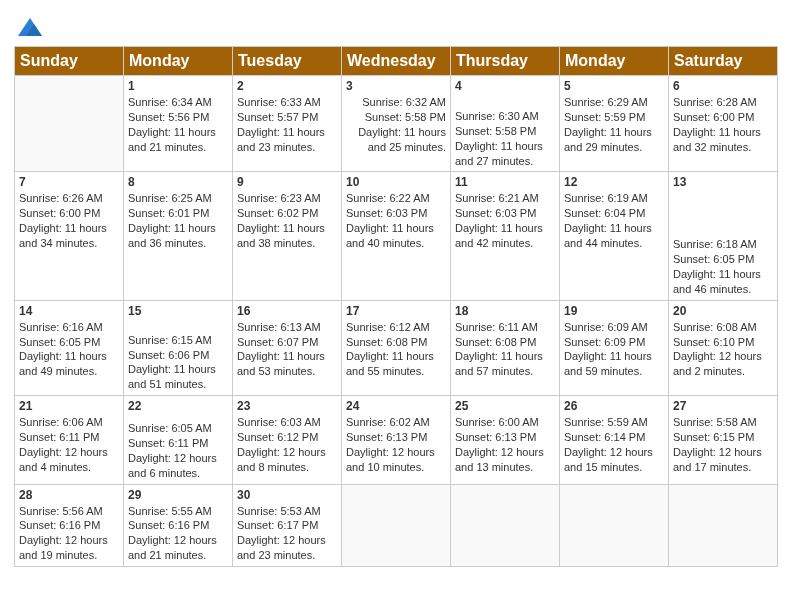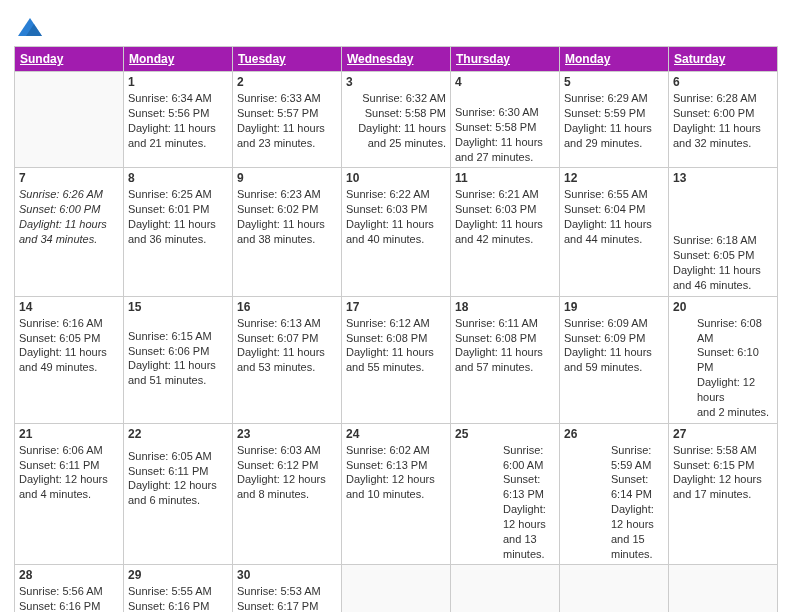--- a/index.html
+++ b/index.html
@@ -56,28 +56,27 @@
     .location-title {
       font-size: 14px;
       color: #555;
     }
     .calendar {
       width: 100%;
       border-collapse: collapse;
       font-size: 10.5px;
     }
     .calendar th {
-      background-color: #a21caf;
+      background-color: #a16207;
       color: #fff;
       text-align: left;
       padding: 5px 5px;
-      font-size: 12px;
+      font-size: 16px;
       font-weight: bold;
       border: 1px solid #ccc;
-      text-decoration: underline;
     }
     .calendar td {
       border: 1px solid #ccc;
       vertical-align: top;
       padding: 3px 4px;
       width: calc(100% / 7);
       height: 78px;
       color: #333;
     }
     .day-num {
@@ -170,21 +169,21 @@
             <span class="day-num">6</span>
             <div class="day-info" style="white-space: pre-line;">Sunrise: 6:28 AM
 Sunset: 6:00 PM
 Daylight: 11 hours
 and 32 minutes.</div>
           </td>
         </tr>
         <tr>
           <td>
             <span class="day-num">7</span>
-            <div class="day-info" style="white-space: pre-line; font-style: italic;">Sunrise: 6:26 AM
+            <div class="day-info" style="white-space: pre-line;">Sunrise: 6:26 AM
 Sunset: 6:00 PM
 Daylight: 11 hours
 and 34 minutes.</div>
           </td>
           <td>
             <span class="day-num">8</span>
             <div class="day-info" style="white-space: pre-line;">Sunrise: 6:25 AM
 Sunset: 6:01 PM
 Daylight: 11 hours
 and 36 minutes.</div>
@@ -205,21 +204,21 @@
           </td>
           <td>
             <span class="day-num">11</span>
             <div class="day-info" style="white-space: pre-line;">Sunrise: 6:21 AM
 Sunset: 6:03 PM
 Daylight: 11 hours
 and 42 minutes.</div>
           </td>
           <td>
             <span class="day-num">12</span>
-            <div class="day-info" style="white-space: pre-line;">Sunrise: 6:55 AM
+            <div class="day-info" style="white-space: pre-line;">Sunrise: 6:19 AM
 Sunset: 6:04 PM
 Daylight: 11 hours
 and 44 minutes.</div>
           </td>
           <td>
             <span class="day-num">13</span>
             <div class="day-info" style="white-space: pre-line; margin-top: 48px;">Sunrise: 6:18 AM
 Sunset: 6:05 PM
 Daylight: 11 hours
 and 46 minutes.</div>
@@ -263,21 +262,21 @@
           </td>
           <td>
             <span class="day-num">19</span>
             <div class="day-info" style="white-space: pre-line;">Sunrise: 6:09 AM
 Sunset: 6:09 PM
 Daylight: 11 hours
 and 59 minutes.</div>
           </td>
           <td>
             <span class="day-num">20</span>
-            <div class="day-info" style="white-space: pre-line; margin-left: 24px;">Sunrise: 6:08 AM
+            <div class="day-info" style="white-space: pre-line;">Sunrise: 6:08 AM
 Sunset: 6:10 PM
 Daylight: 12 hours
 and 2 minutes.</div>
           </td>
         </tr>
         <tr>
           <td>
             <span class="day-num">21</span>
             <div class="day-info" style="white-space: pre-line;">Sunrise: 6:06 AM
 Sunset: 6:11 PM
@@ -300,28 +299,28 @@
           </td>
           <td>
             <span class="day-num">24</span>
             <div class="day-info" style="white-space: pre-line;">Sunrise: 6:02 AM
 Sunset: 6:13 PM
 Daylight: 12 hours
 and 10 minutes.</div>
           </td>
           <td>
             <span class="day-num">25</span>
-            <div class="day-info" style="white-space: pre-line; margin-left: 48px;">Sunrise: 6:00 AM
+            <div class="day-info" style="white-space: pre-line;">Sunrise: 6:00 AM
 Sunset: 6:13 PM
 Daylight: 12 hours
 and 13 minutes.</div>
           </td>
           <td>
             <span class="day-num">26</span>
-            <div class="day-info" style="white-space: pre-line; margin-left: 47px;">Sunrise: 5:59 AM
+            <div class="day-info" style="white-space: pre-line;">Sunrise: 5:59 AM
 Sunset: 6:14 PM
 Daylight: 12 hours
 and 15 minutes.</div>
           </td>
           <td>
             <span class="day-num">27</span>
             <div class="day-info" style="white-space: pre-line;">Sunrise: 5:58 AM
 Sunset: 6:15 PM
 Daylight: 12 hours
 and 17 minutes.</div>

